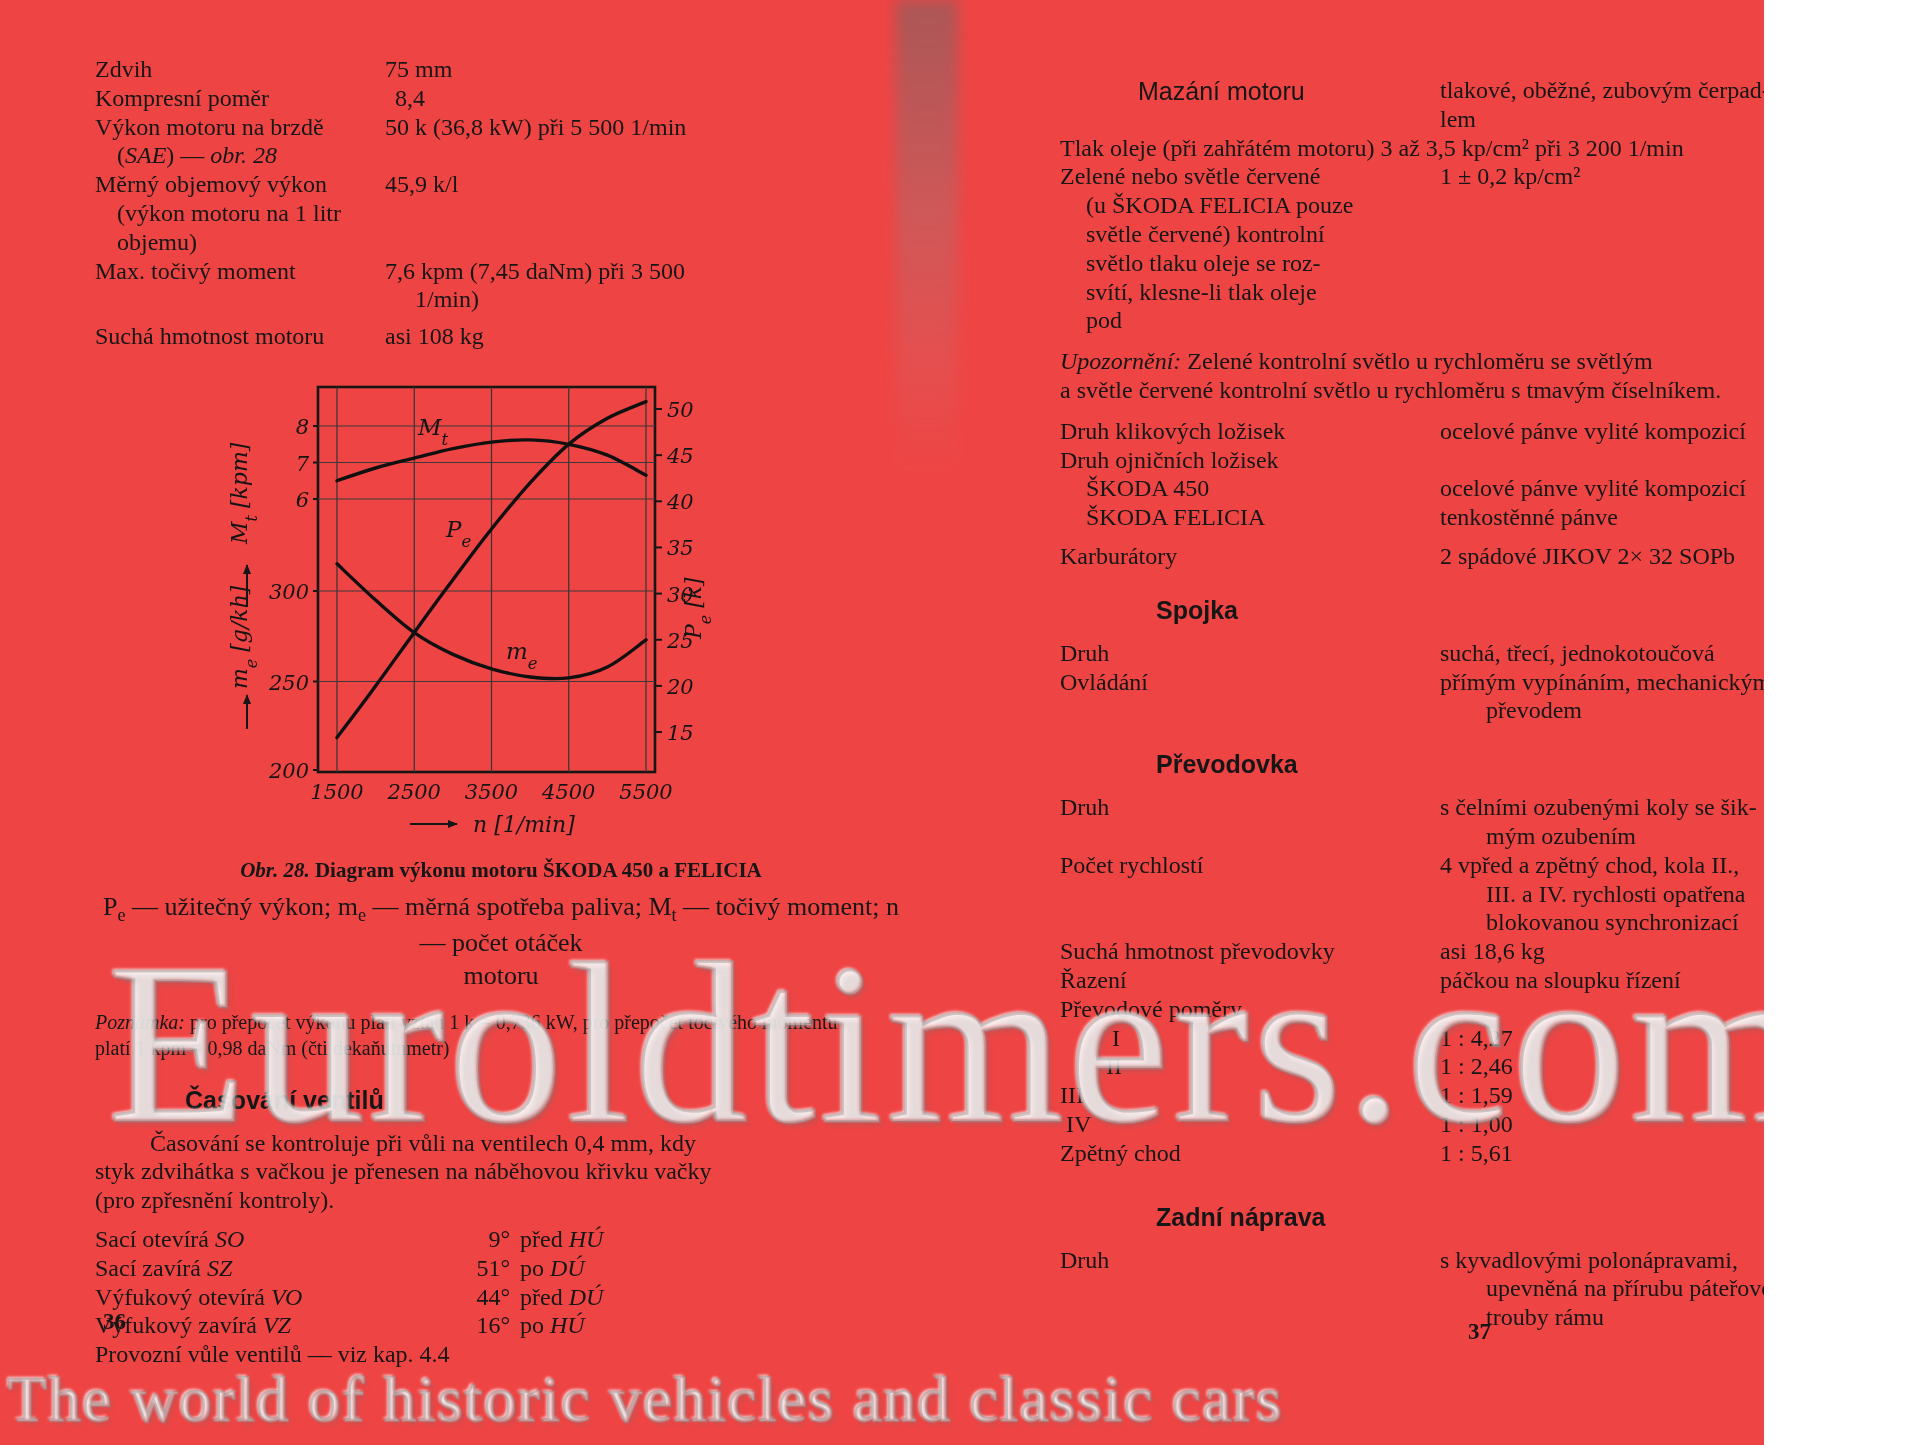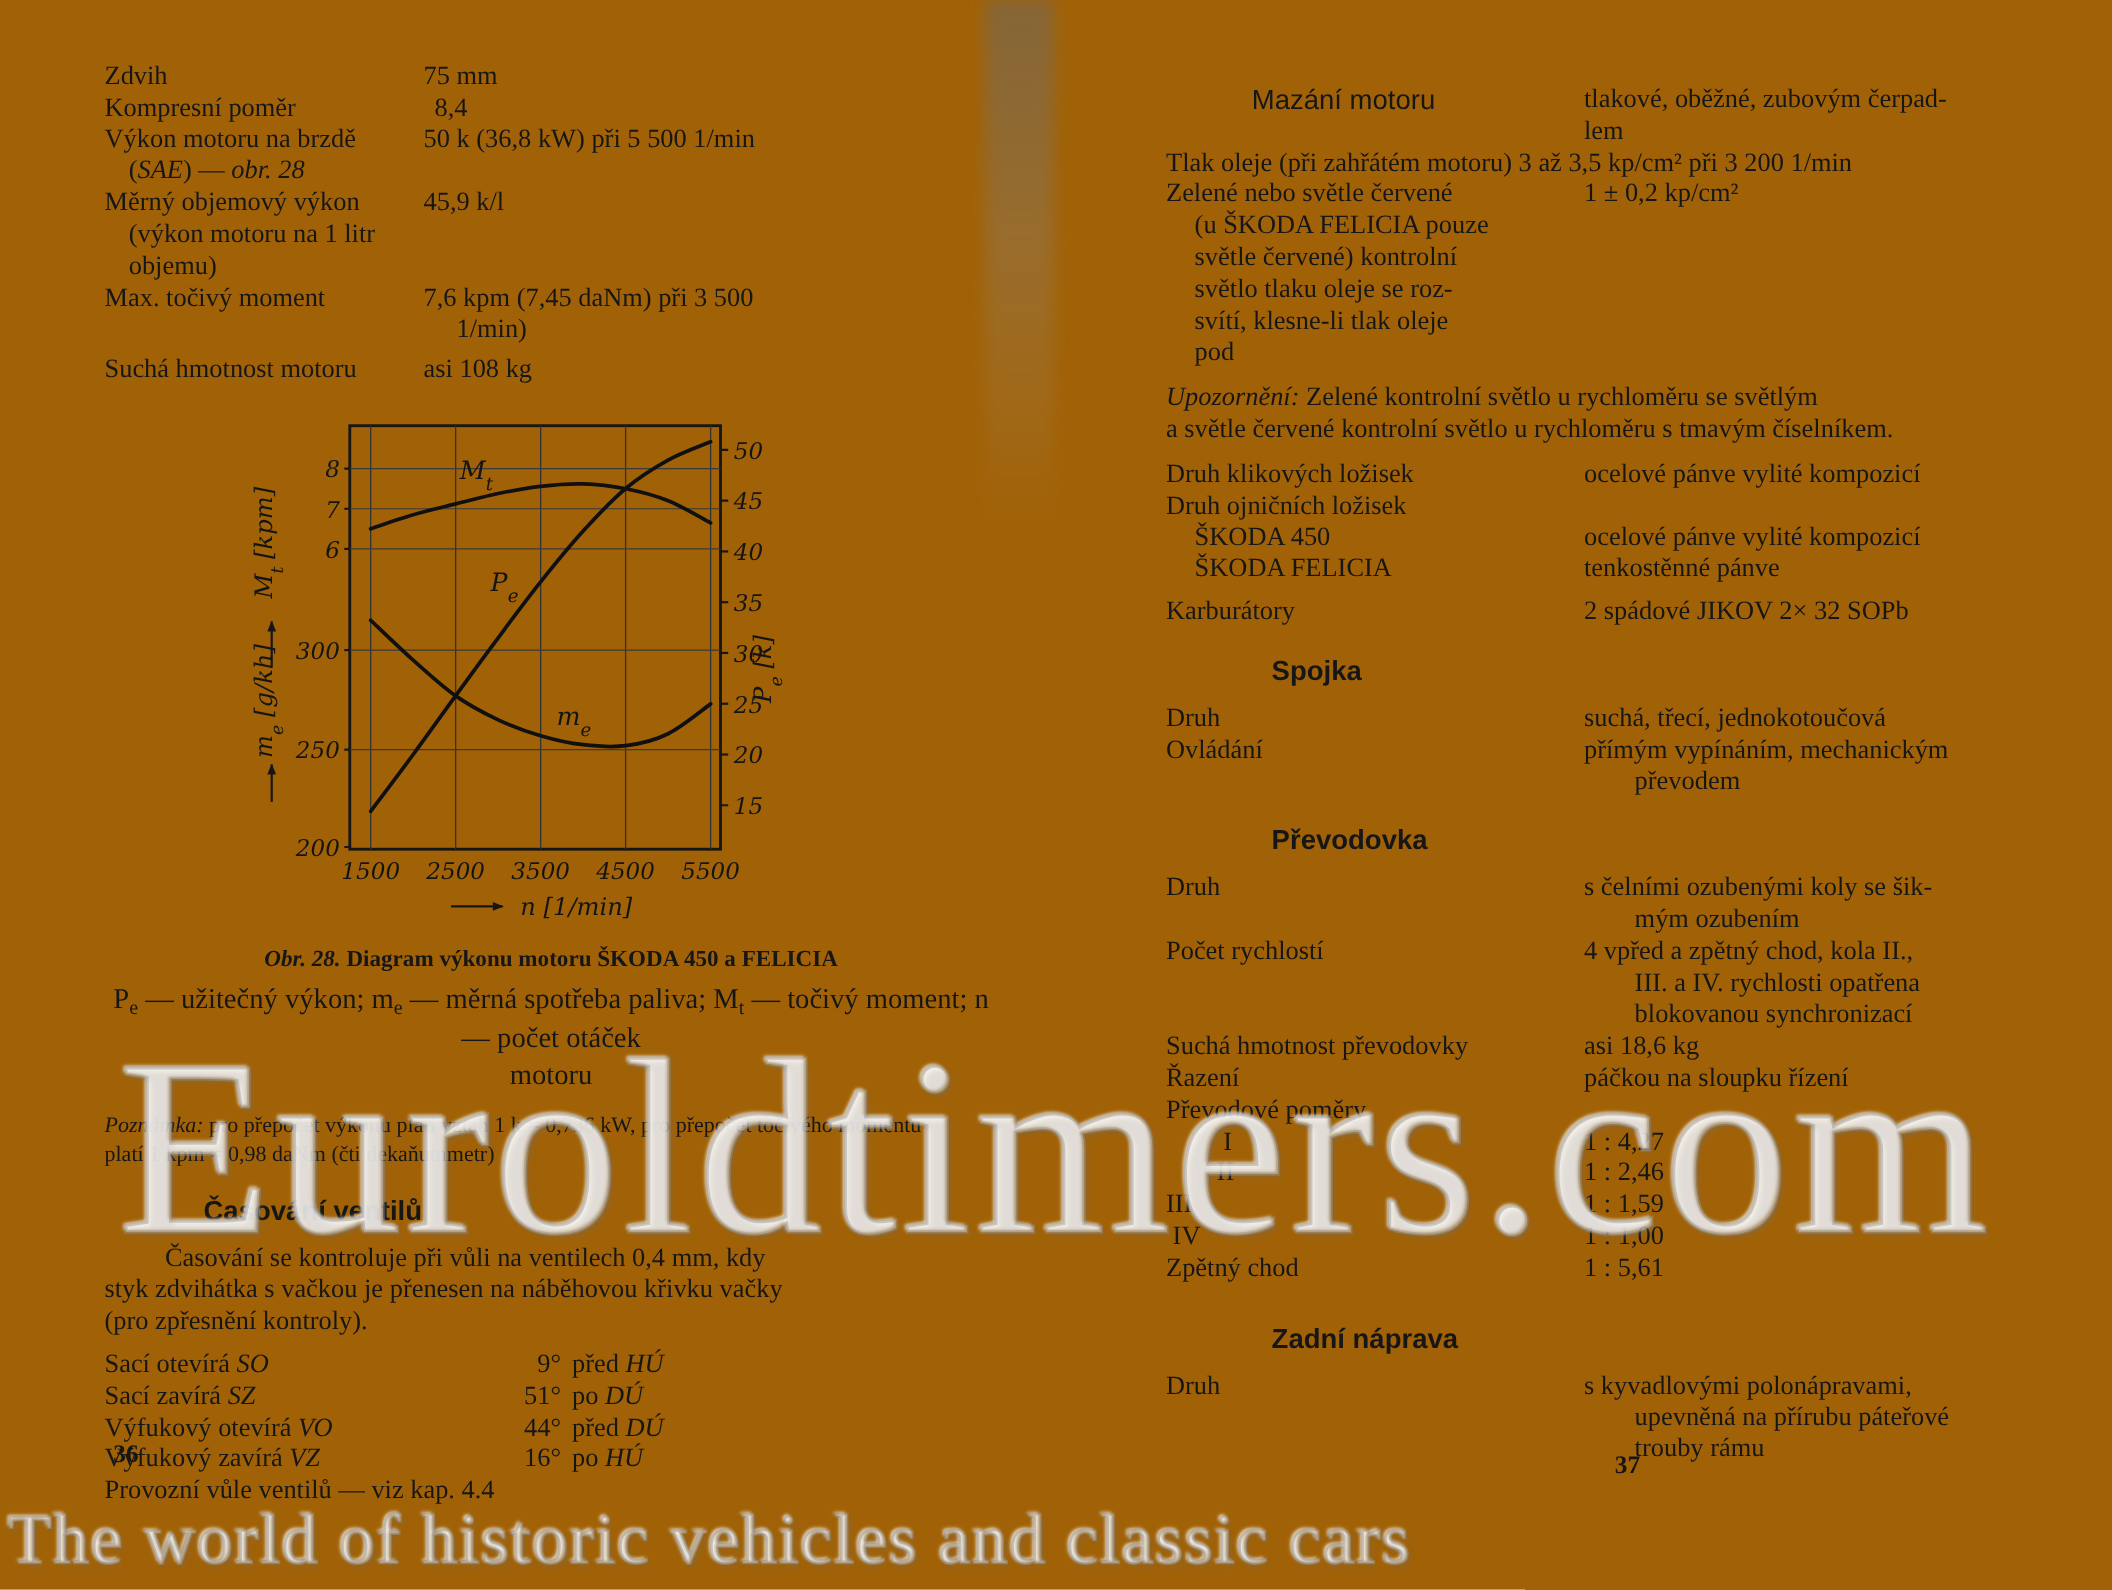--- a/index.html
+++ b/index.html
@@ -1,16 +1,16 @@
 <!DOCTYPE html>
 <html><head>
 <meta charset="utf-8">
 <style>
   html,body{margin:0;padding:0;}
-  .spread{position:relative;width:1920px;height:1445px;background:#a16207;overflow:hidden;
+  .spread{position:relative;width:1764px;height:1445px;background:#ef4444;overflow:hidden;
     font-family:"Liberation Serif","DejaVu Serif",serif;font-size:24px;line-height:1.2;color:#161616;}
   .page{position:absolute;}
   .page.left{left:95px;top:55px;width:812px;}
   .page.right{left:1060px;top:76px;width:782px;}
   .row{display:flex;align-items:flex-start;}
   .vend{}
   .page.left .lbl{flex:0 0 290px;box-sizing:border-box;}
   .page.right .lbl{flex:0 0 380px;box-sizing:border-box;}
   .val{flex:1;}
   .vpad{padding-left:10px;}

